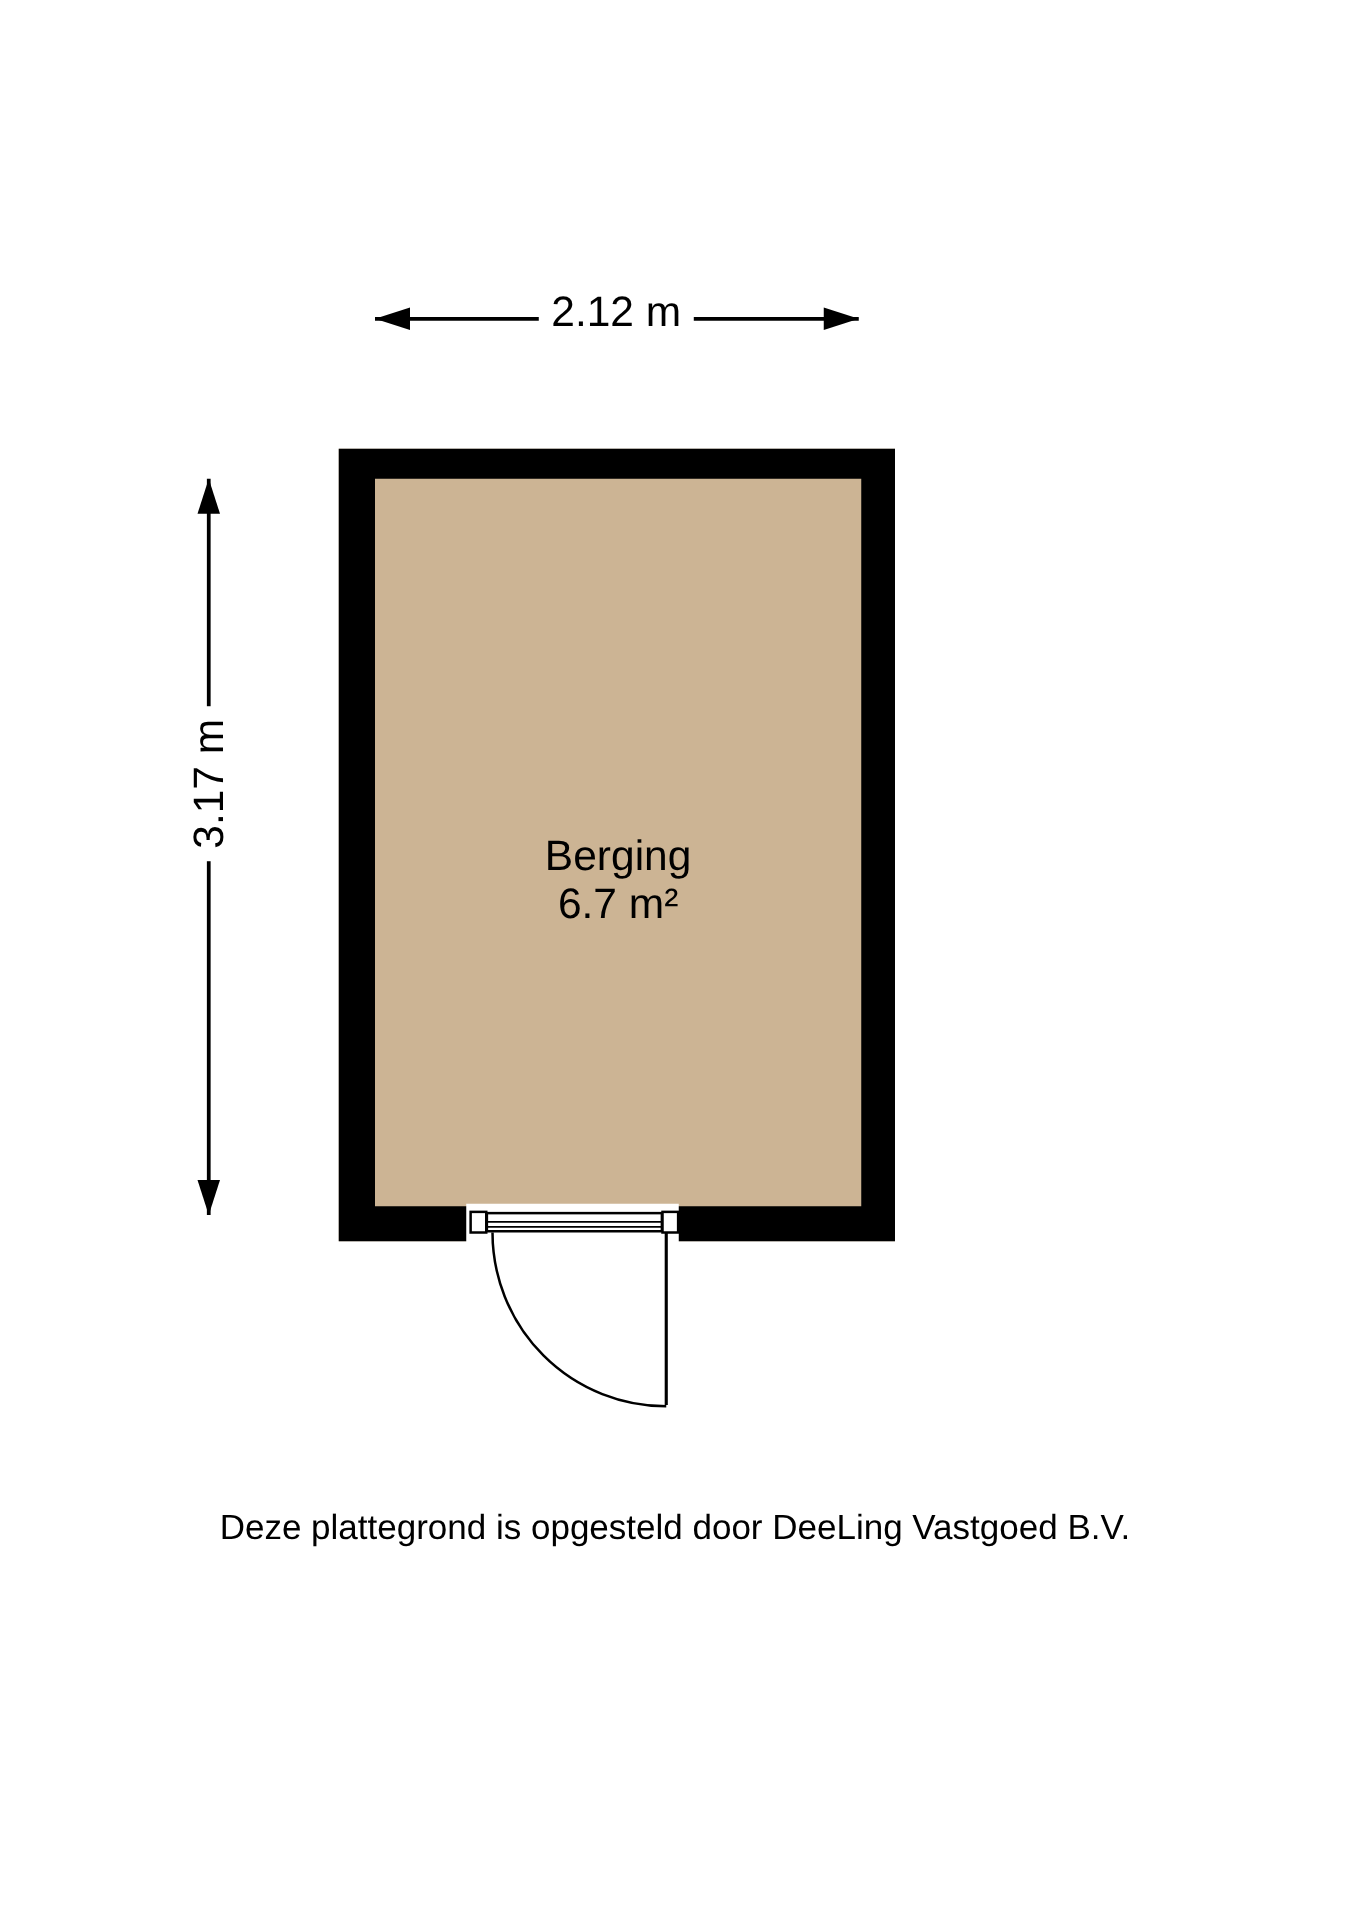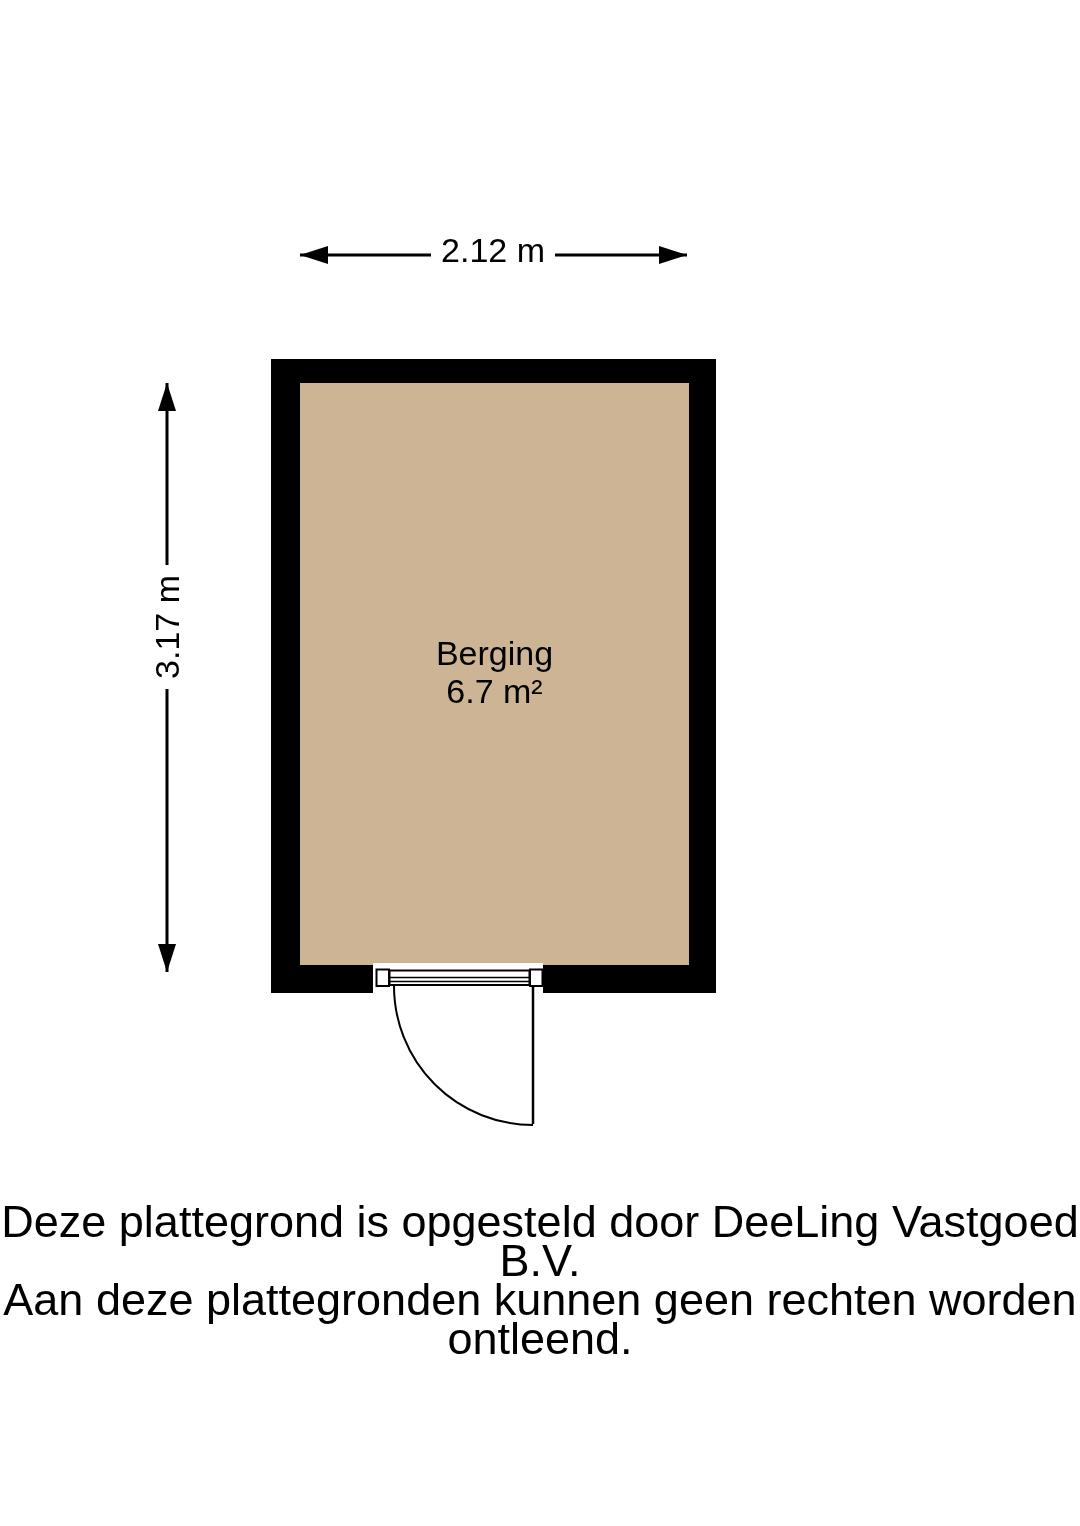--- a/index.html
+++ b/index.html
@@ -64,33 +64,33 @@
     transform: translate(-50%, -50%);
   }
   .dim-label.height {
     left: 167px;
     top: 627px;
     transform: translate(-50%, -50%) rotate(-90deg);
   }
   .room-label {
     position: absolute;
     left: 300px;
-    top: 634px;
+    top: 666px;
     width: 389px;
     text-align: center;
     font-size: 34px;
     line-height: 38px;
   }
   .footer {
     position: absolute;
     left: 0;
     top: 1202px;
     width: 1080px;
     text-align: center;
-    font-size: 45px;
+    font-size: 28px;
     line-height: 39px;
   }
 </style>
 </head>
 <body>
 
 <div class="canvas">
 
   <div class="room"></div>
 
@@ -127,16 +127,15 @@
   <div class="dim-label width">2.12 m</div>
   <div class="dim-label height">3.17 m</div>
 
   <div class="room-label">
     <div>Berging</div>
     <div>6.7 m²</div>
   </div>
 
   <div class="footer">
     <div>Deze plattegrond is opgesteld door DeeLing Vastgoed B.V.</div>
-    <div>Aan deze plattegronden kunnen geen rechten worden ontleend.</div>
   </div>
 
 </div>
 
 </body></html>

